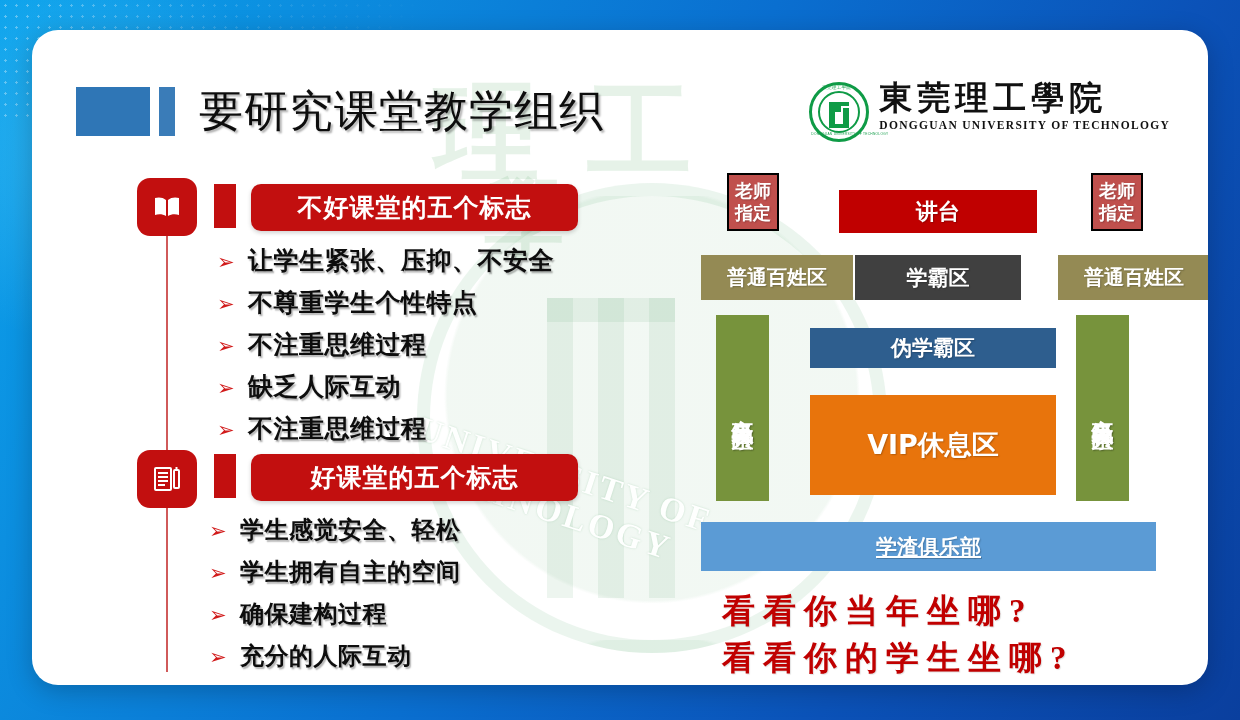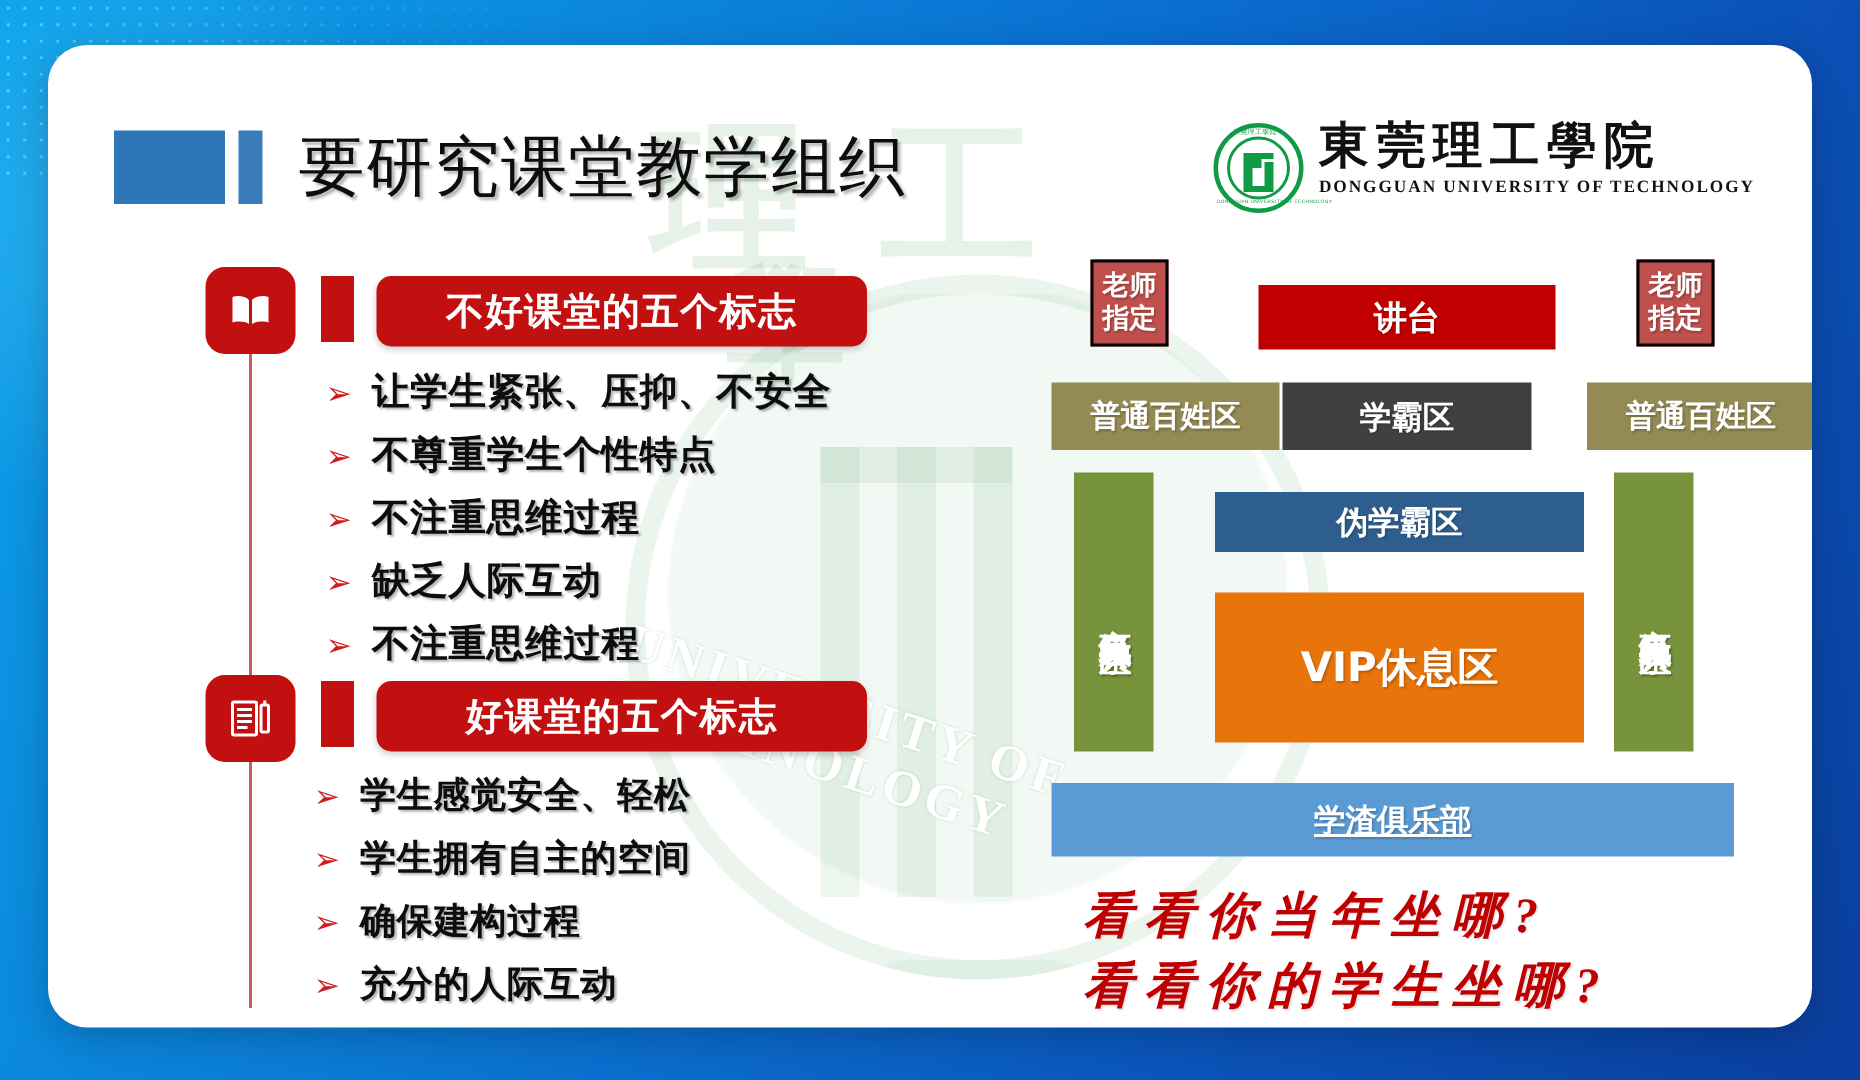--- a/index.html
+++ b/index.html
@@ -158,21 +158,21 @@
   .b-common { background:#948a54; width:152px; height:45px; font-size:20px; }
   .b-ace    { background:#404040; width:166px; height:45px; font-size:21px; }
   .b-scenic { background:#77933c; width:53px; height:186px; font-size:22px; }
   .b-fake   { background:#2e5e8e; width:246px; height:40px; font-size:21px; }
   .b-vip    { background:#e8740c; width:246px; height:100px; font-size:27px; }
   .b-loser  { background:#5b9bd5; width:455px; height:49px; font-size:21px;text-decoration:underline; }
 
   .calligraphy{
     position:absolute; left:690px; top:558px; width:470px;
     color:#c00000; font-size:33px; font-weight:700; line-height:47px;
-    letter-spacing:8px; font-style:italic;
+    letter-spacing:8px; 
     font-family:"Liberation Serif","DejaVu Serif",serif;
     text-shadow:1px 1px 1px rgba(0,0,0,.12);
   }
 </style>
 </head>
 <body>
 
 <div class="bg-glow"></div>
 <div class="bg-dots"></div>
 

